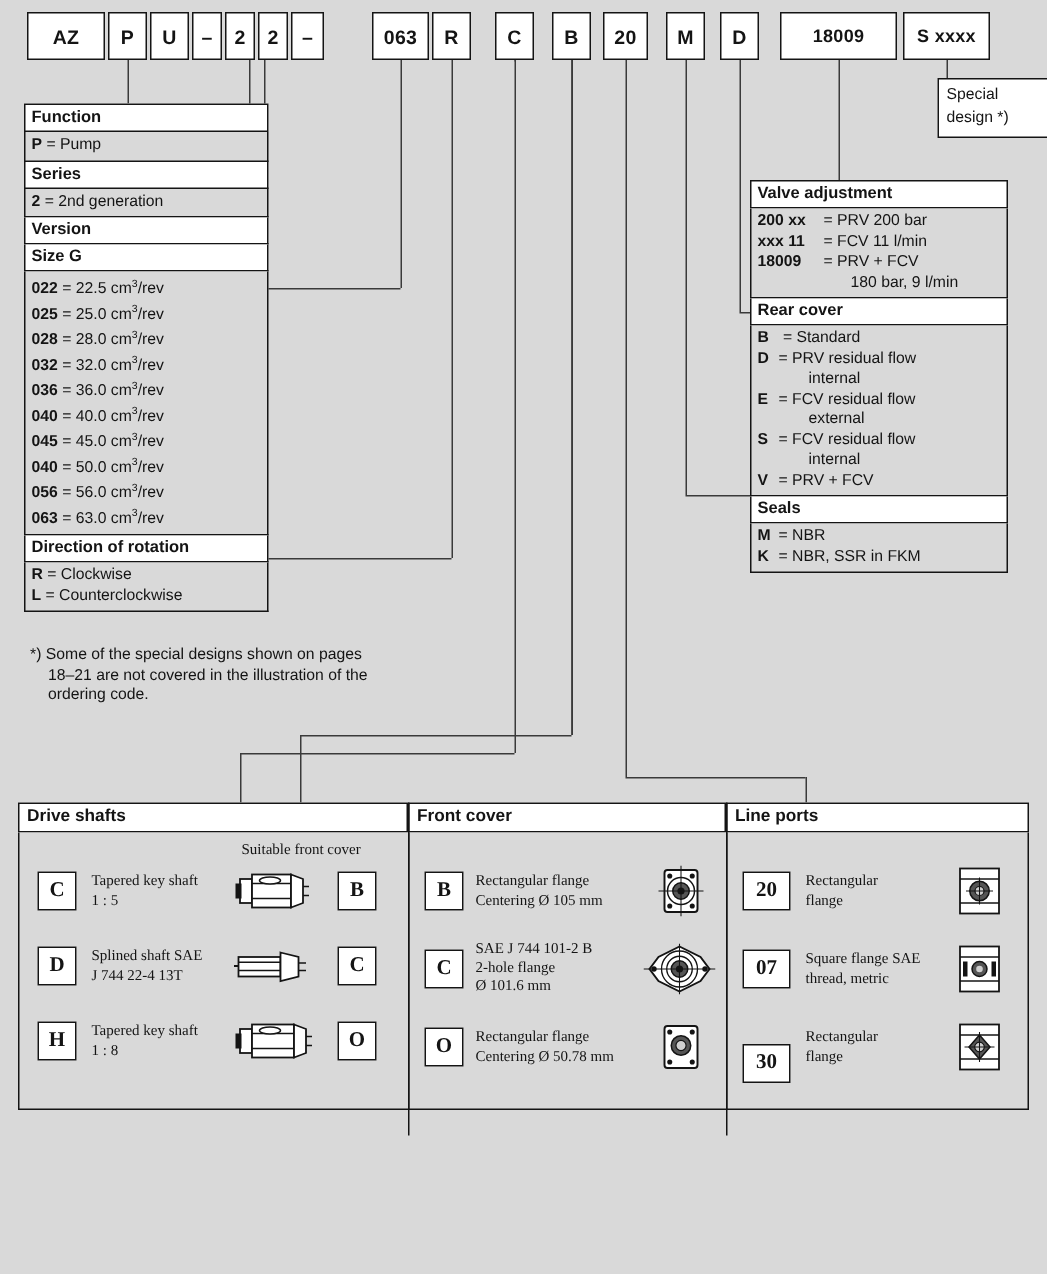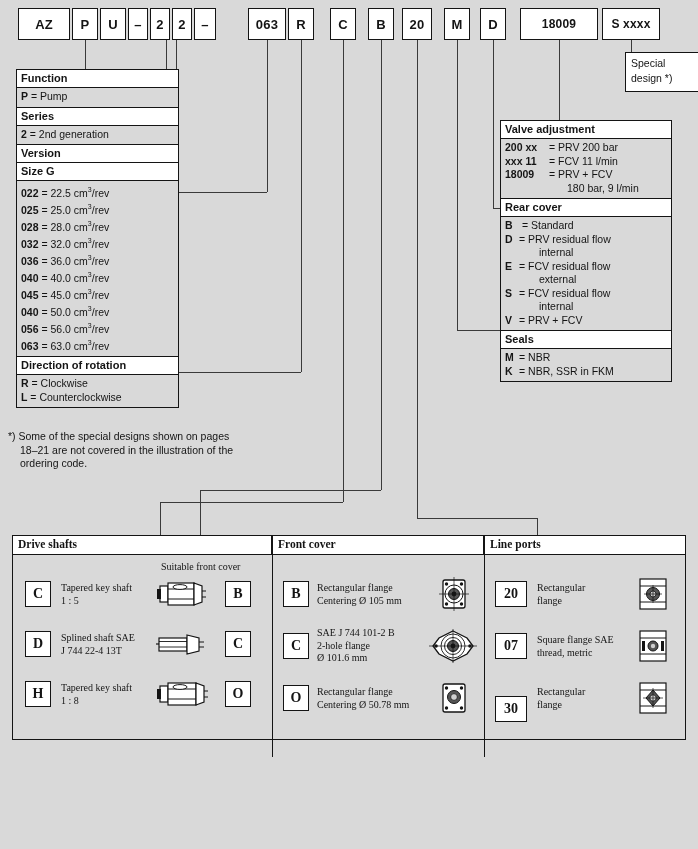--- a/index.html
+++ b/index.html
@@ -67,21 +67,21 @@
 
   
   .footnote{position:absolute;line-height:13.5px;font-size:10.5px;}
   .footnote .l2{padding-left:12px;}
 
   
   .sect{position:absolute;box-sizing:border-box;}
   .sect .shead{
     background:#fff;border:1.5px solid #141414;
     font-weight:bold;font-size:11.5px;padding:1px 5px 2px 5px;
-    box-sizing:border-box;line-height:15px;font-family:Liberation Serif, serif;
+    box-sizing:border-box;line-height:15px;
   }
   .sect .sbody{
     background:#d9d9d9;border-left:1.5px solid #141414;border-right:1.5px solid #141414;
     border-bottom:1.5px solid #141414;box-sizing:border-box;position:relative;font-family:Liberation Serif, serif;
   }
   .letterbox{
     position:absolute;background:#fff;border:1.5px solid #141414;
     width:26px;height:26px;box-sizing:border-box;
     display:flex;align-items:center;justify-content:center;
     font-weight:bold;font-size:14px;
@@ -245,21 +245,21 @@
           <span class="k w3">M</span>
           <span>= NBR</span>
         </div>
       <div class="row kv">
           <span class="k w3">K</span>
           <span>= NBR, SSR in FKM</span>
         </div>
     </div>
   </div>
 
-  <div class="footnote" style="left:8px;top:430px;width:300px;">
+  <div class="footnote" style="left:20px;top:430px;width:300px;">
     <div>*) Some of the special designs shown on pages</div>
     <div class="l2">18–21 are not covered in the illustration of the</div>
     <div class="l2">ordering code.</div>
   </div>
 
   <div class="sect" style="left:12px;top:535px;width:260px;">
     <div class="shead">Drive shafts</div>
     <div class="sbody" style="height:185px;border-right:none;">
       <div class="sfc" style="left:148px;top:6px;">Suitable front cover</div>
 

